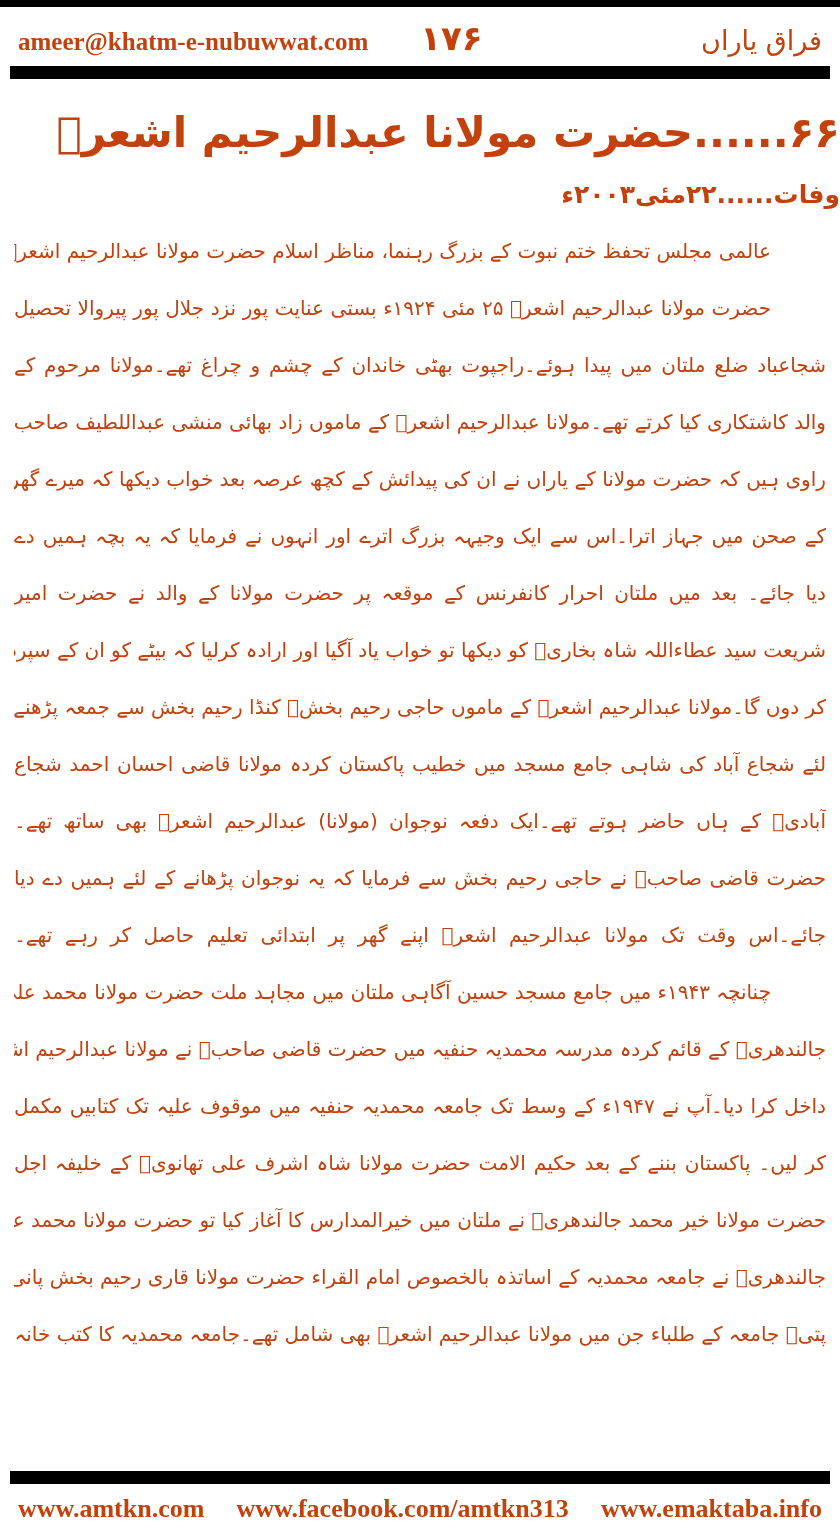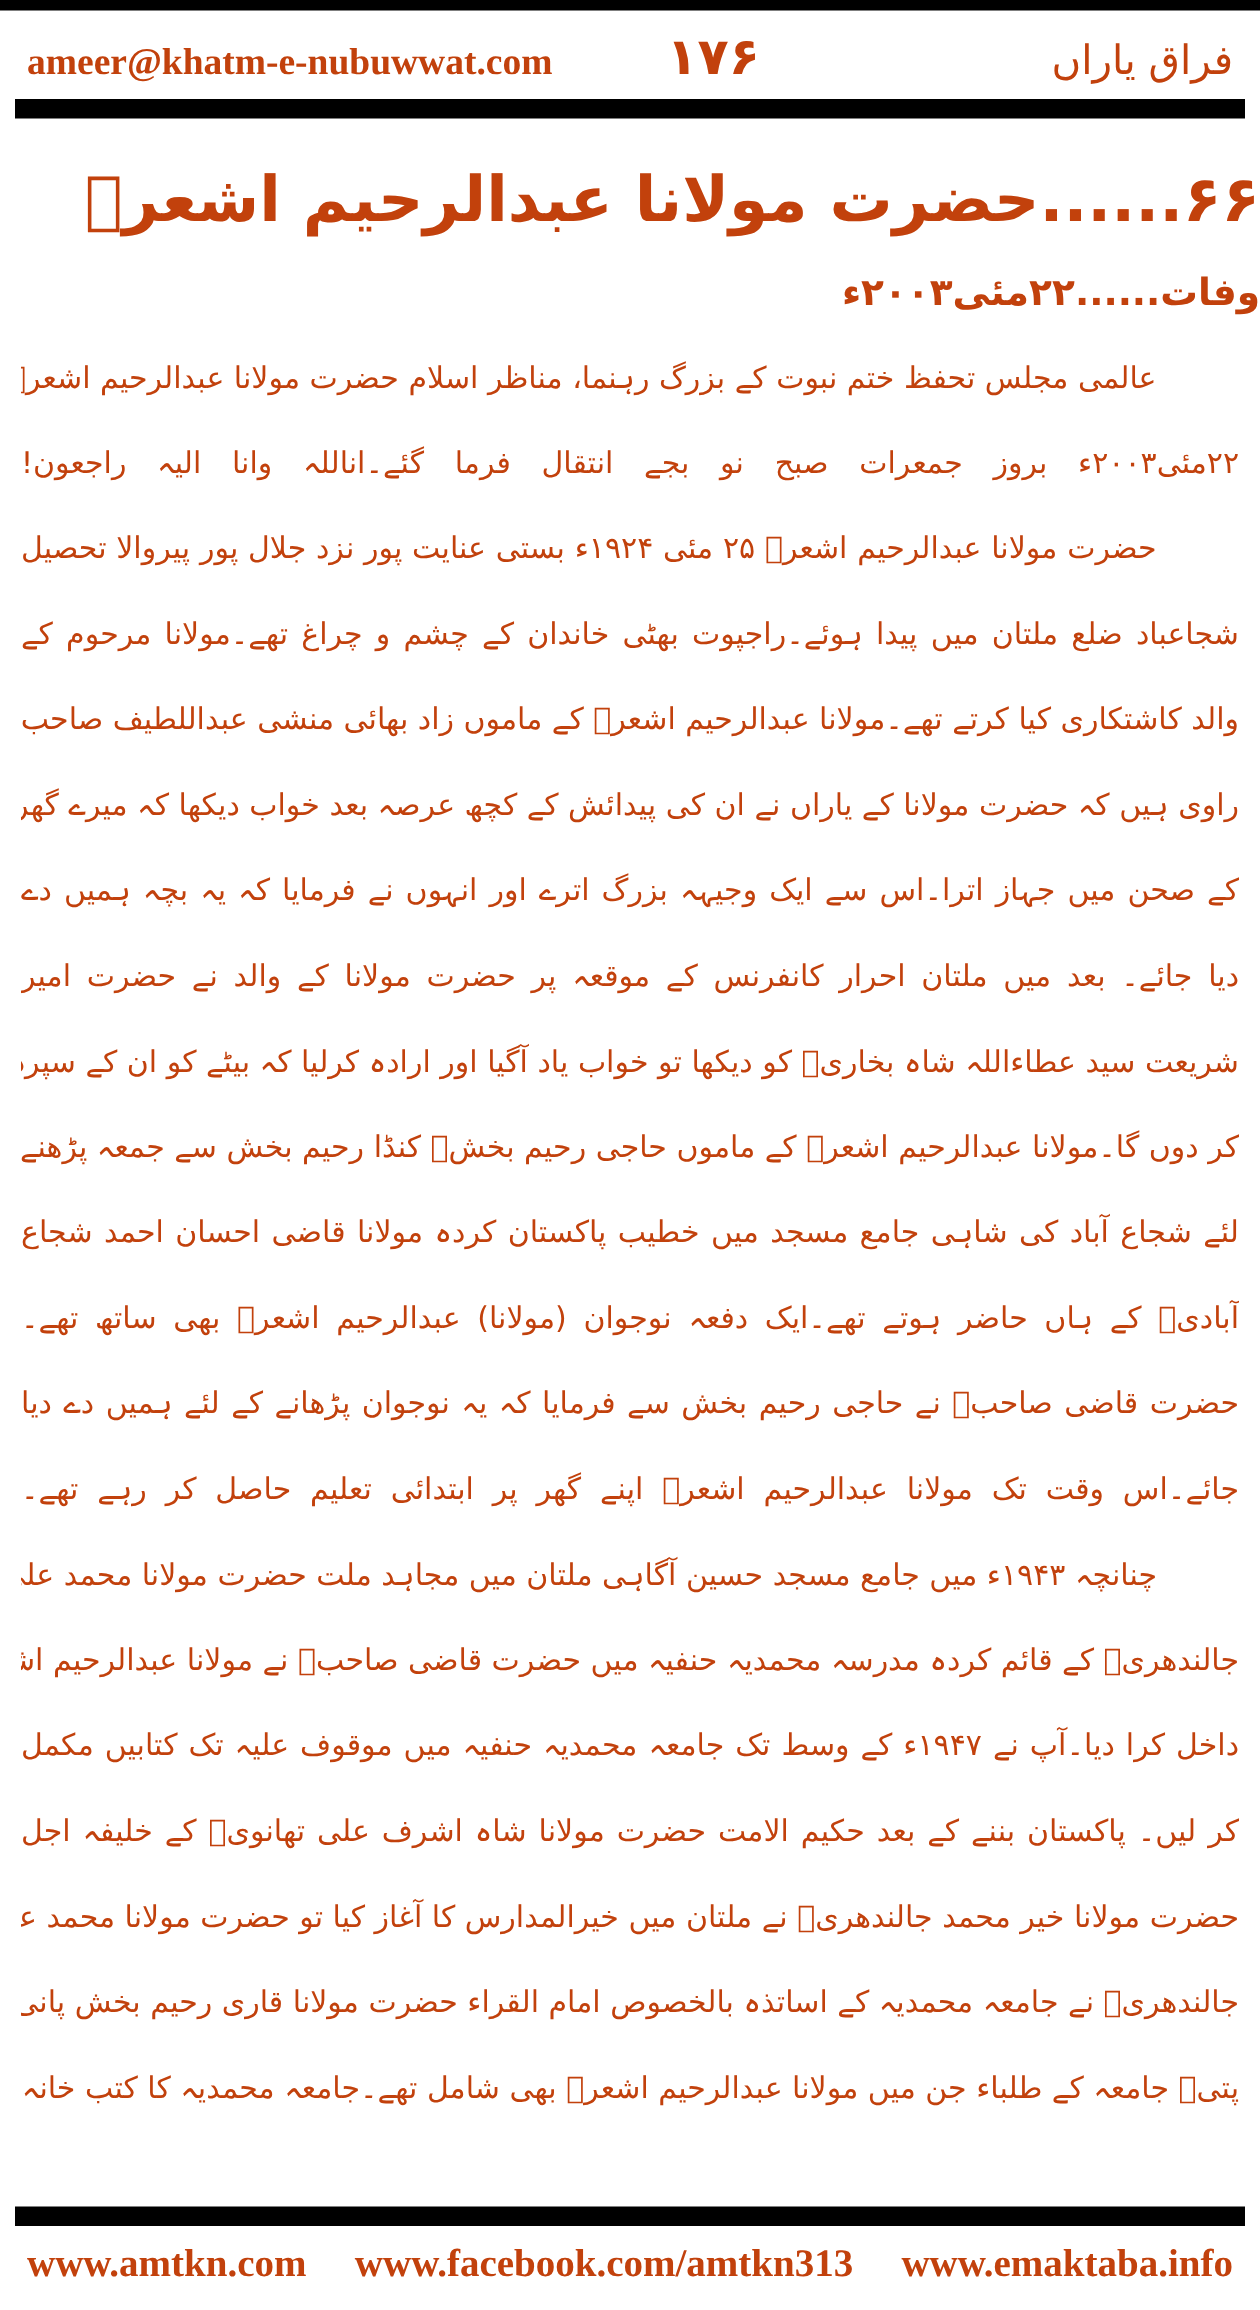--- a/index.html
+++ b/index.html
@@ -21,21 +21,21 @@
     display: flex; align-items: baseline;
     padding: 18px 18px 4px 18px;
   }
   .email {
     font-weight: bold; font-size: 25px;
     letter-spacing: 0px;
     font-family: "Liberation Serif", serif;
   }
   .page-num {
     font-weight: bold; font-size: 34px;
-    margin-left: 76px;
+    margin-left: 52px;
     direction: rtl;
     font-family: "DejaVu Sans", sans-serif;
   }
   .book-title {
     margin-left: auto;
     font-weight: normal; font-size: 27px;
     direction: rtl;
     font-family: "DejaVu Sans", sans-serif;
   }
   .rule {
@@ -99,21 +99,20 @@
   </div>
 
   <div class="rule"></div>
 
   <div class="title">۶۶......حضرت مولانا عبدالرحیم اشعرؒ</div>
 
   <div class="subtitle">وفات......۲۲مئی۲۰۰۳ء</div>
 
   <div class="body-text">
       <div class="bline indent">عالمی مجلس تحفظ ختم نبوت کے بزرگ رہنما، مناظر اسلام حضرت مولانا عبدالرحیم اشعرؒ</div>
-      <div class="bline">۲۲مئی۲۰۰۳ء بروز جمعرات صبح نو بجے انتقال فرما گئے۔اناللہ وانا الیہ راجعون!</div>
       <div class="bline indent">حضرت مولانا عبدالرحیم اشعرؒ ۲۵ مئی ۱۹۲۴ء بستی عنایت پور نزد جلال پور پیروالا تحصیل</div>
       <div class="bline">شجاعباد ضلع ملتان میں پیدا ہوئے۔راجپوت بھٹی خاندان کے چشم و چراغ تھے۔مولانا مرحوم کے</div>
       <div class="bline">والد کاشتکاری کیا کرتے تھے۔مولانا عبدالرحیم اشعرؒ کے ماموں زاد بھائی منشی عبداللطیف صاحب</div>
       <div class="bline">راوی ہیں کہ حضرت مولانا کے یاراں نے ان کی پیدائش کے کچھ عرصہ بعد خواب دیکھا کہ میرے گھر</div>
       <div class="bline">کے صحن میں جہاز اترا۔اس سے ایک وجیہہ بزرگ اترے اور انہوں نے فرمایا کہ یہ بچہ ہمیں دے</div>
       <div class="bline">دیا جائے۔ بعد میں ملتان احرار کانفرنس کے موقعہ پر حضرت مولانا کے والد نے حضرت امیر</div>
       <div class="bline">شریعت سید عطاءاللہ شاہ بخاریؒ کو دیکھا تو خواب یاد آگیا اور ارادہ کرلیا کہ بیٹے کو ان کے سپرد</div>
       <div class="bline">کر دوں گا۔مولانا عبدالرحیم اشعرؒ کے ماموں حاجی رحیم بخشؒ کنڈا رحیم بخش سے جمعہ پڑھنے کے</div>
       <div class="bline">لئے شجاع آباد کی شاہی جامع مسجد میں خطیب پاکستان کردہ مولانا قاضی احسان احمد شجاع</div>
       <div class="bline">آبادیؒ کے ہاں حاضر ہوتے تھے۔ایک دفعہ نوجوان (مولانا) عبدالرحیم اشعرؒ بھی ساتھ تھے۔</div>

